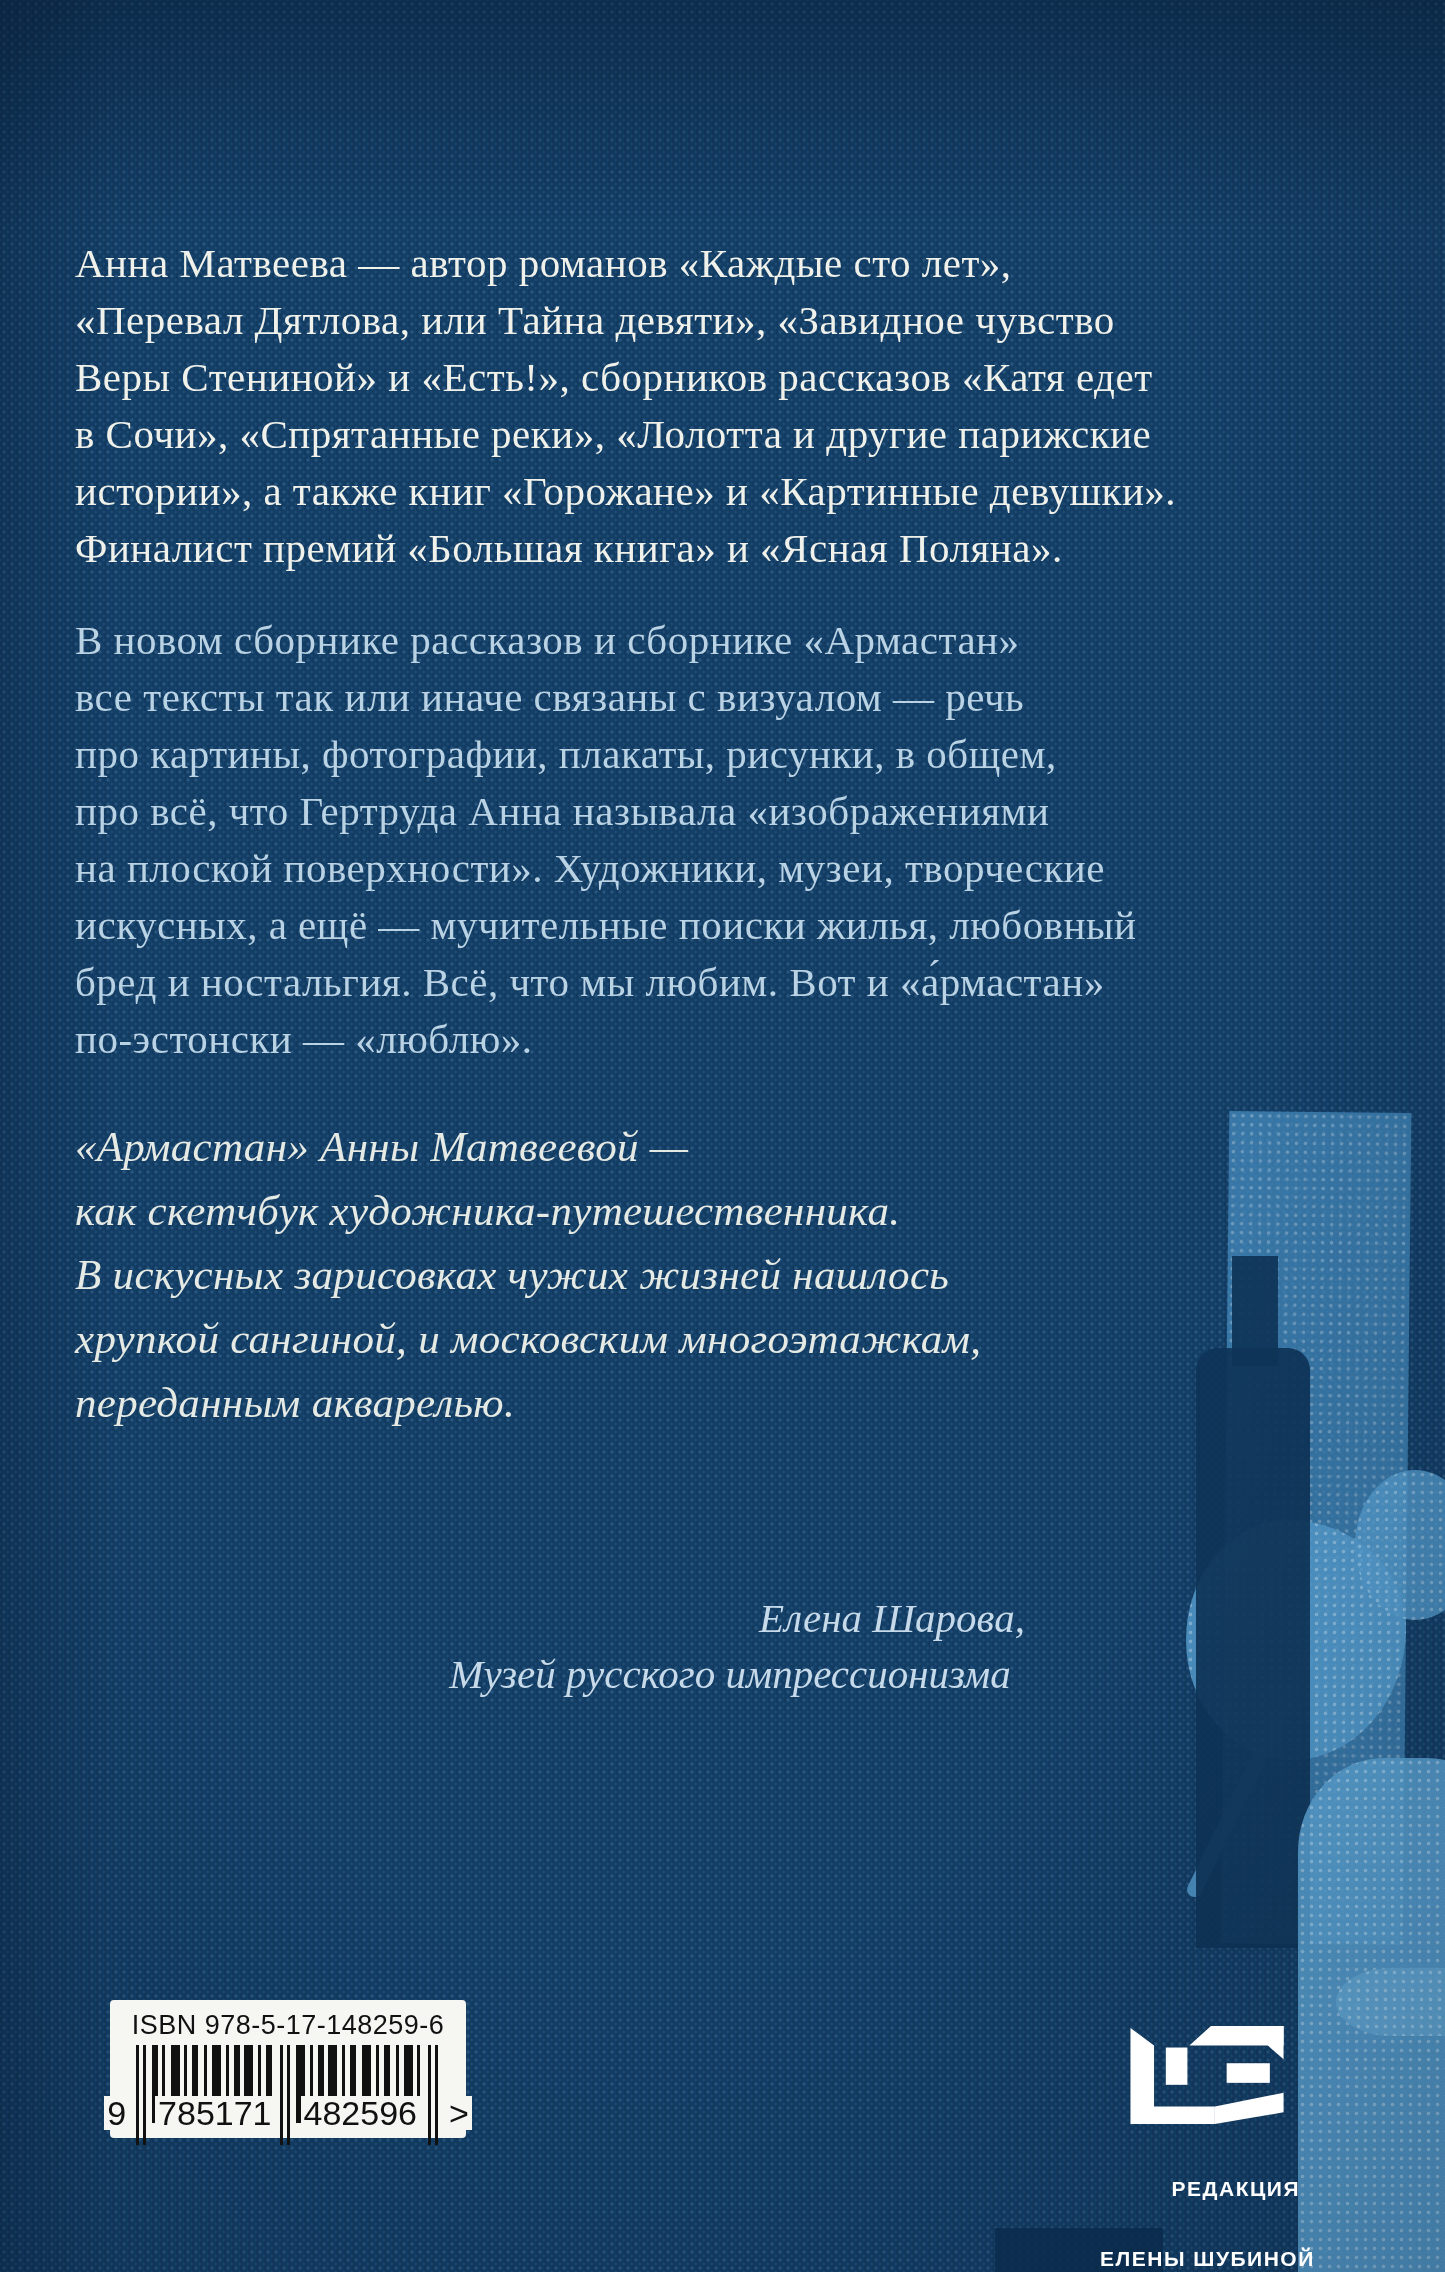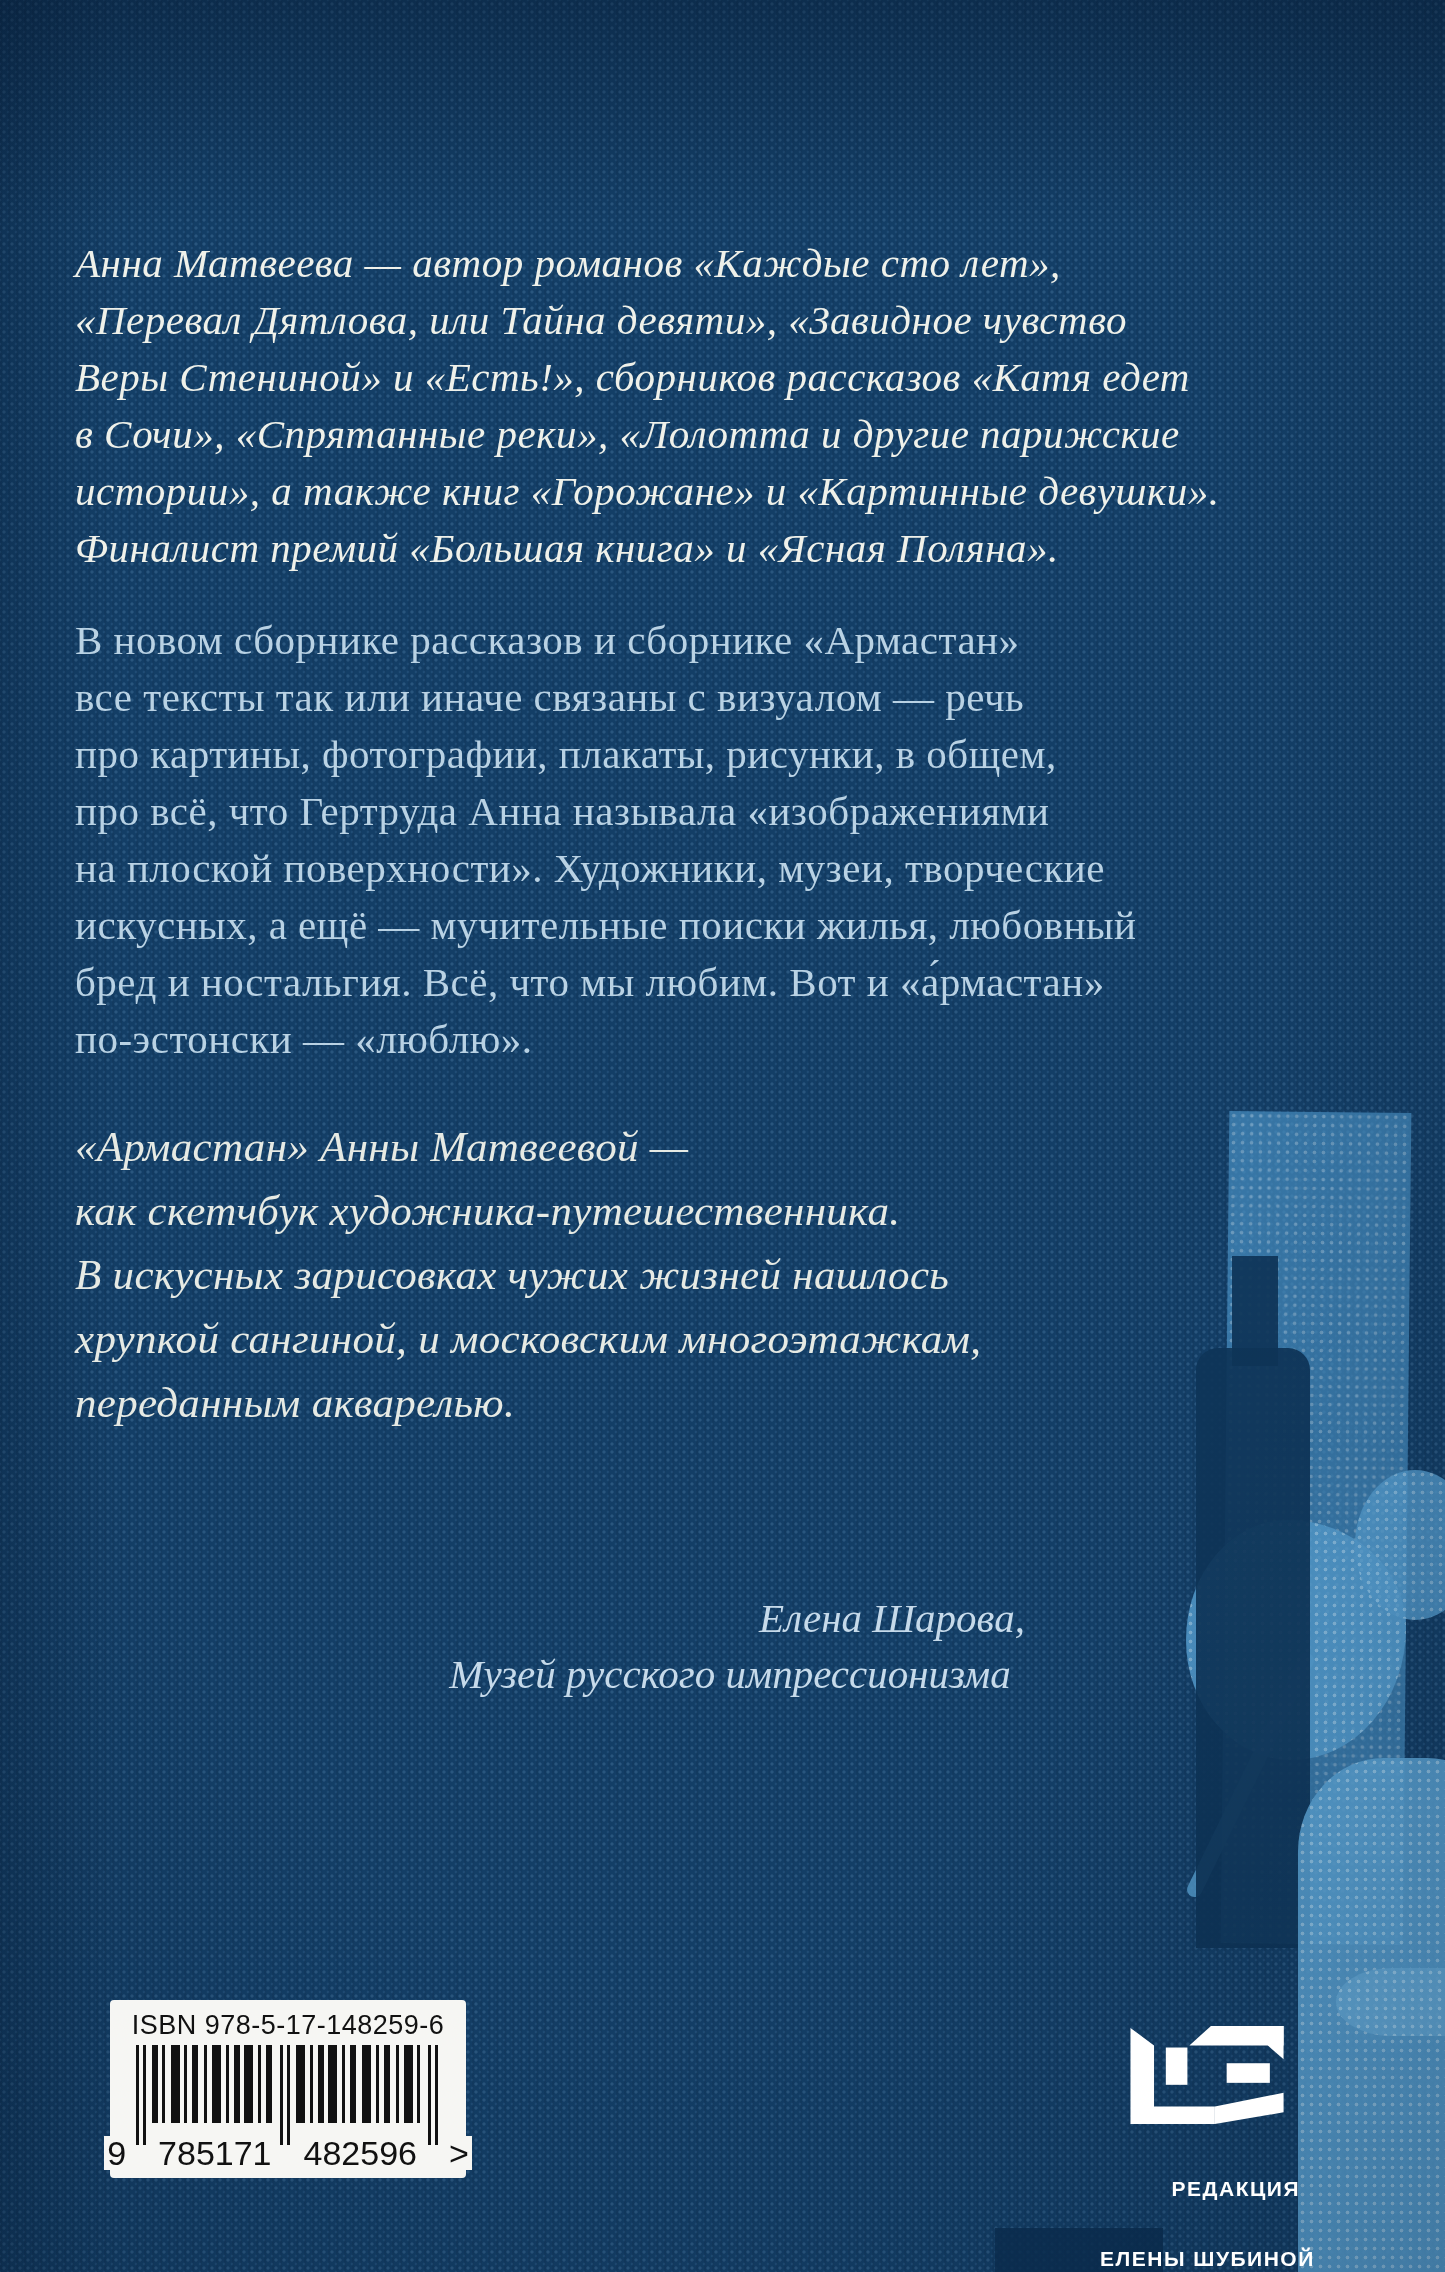--- a/index.html
+++ b/index.html
@@ -31,30 +31,30 @@
   .stem{left:1243px;top:1640px;width:15px;height:270px;background-color:#57a0d1;opacity:0.8;transform:rotate(26deg);border-radius:8px;}
   .flowers{left:1186px;top:1520px;width:220px;height:240px;background-color:#549cce;opacity:0.85;border-radius:46% 54% 52% 48% / 50% 45% 55% 50%;}
   .flowers2{left:1355px;top:1470px;width:120px;height:150px;background-color:#549cce;opacity:0.8;border-radius:50%;}
   .bottle-neck{left:1232px;top:1256px;width:46px;height:110px;background-color:#0e3558;opacity:0.93;}
   .bottle-dark{left:1196px;top:1348px;width:114px;height:600px;background-color:#0e3558;opacity:0.93;border-radius:22px 22px 0 0;}
   .vase-bright{left:1298px;top:1758px;width:215px;height:520px;background-color:#5aa2d3;opacity:0.9;border-radius:40% 40% 0 0 / 18% 18% 0 0;}
   .blob-corner{left:1336px;top:1968px;width:112px;height:68px;background-color:#63a8d6;opacity:0.9;border-radius:55% 0 0 55%;}
   .table-dark{left:995px;top:2228px;width:168px;height:44px;background-color:#0c2f52;opacity:0.85;}
   
   .block{position:absolute;z-index:2;left:75px;}
-  .bio{top:235px;font-size:41px;line-height:57px;letter-spacing:0.5px;color:#eff1ea;font-style:italic;}
+  .bio{top:235px;font-size:41px;line-height:57px;letter-spacing:0.5px;color:#eff1ea;}
   .annotation{top:612px;font-size:41px;line-height:57px;letter-spacing:0.5px;color:#b9d2e4;}
   .review{top:1115px;font-size:43px;line-height:64px;font-style:italic;color:#e6eae4;letter-spacing:0.3px;}
   .attr{position:absolute;z-index:2;font-style:italic;font-size:41px;color:#c6daea;white-space:nowrap;transform:translateX(-50%);}
   .attr-name{left:892px;top:1594px;}
   .attr-org{left:730px;top:1650px;}
   .line{white-space:nowrap;}
   
   .barcode-box{
-    position:absolute;z-index:3;left:110px;top:2000px;width:356px;height:178px;
+    position:absolute;z-index:3;left:110px;top:2000px;width:356px;height:138px;
     background:#f6f6f3;border-radius:4px;text-align:center;
     font-family:"Liberation Sans", sans-serif;color:#111;
   }
   .isbn{margin-top:10px;font-size:27px;letter-spacing:0.5px;}
   .bars{margin-top:4px;}
   .bar-digits{
     position:absolute;left:0;right:0;bottom:8px;font-size:34px;
     display:flex;justify-content:center;gap:26px;background:transparent;
   }
   .bar-digits span{background:#f6f6f3;padding:0 3px;line-height:34px;}

